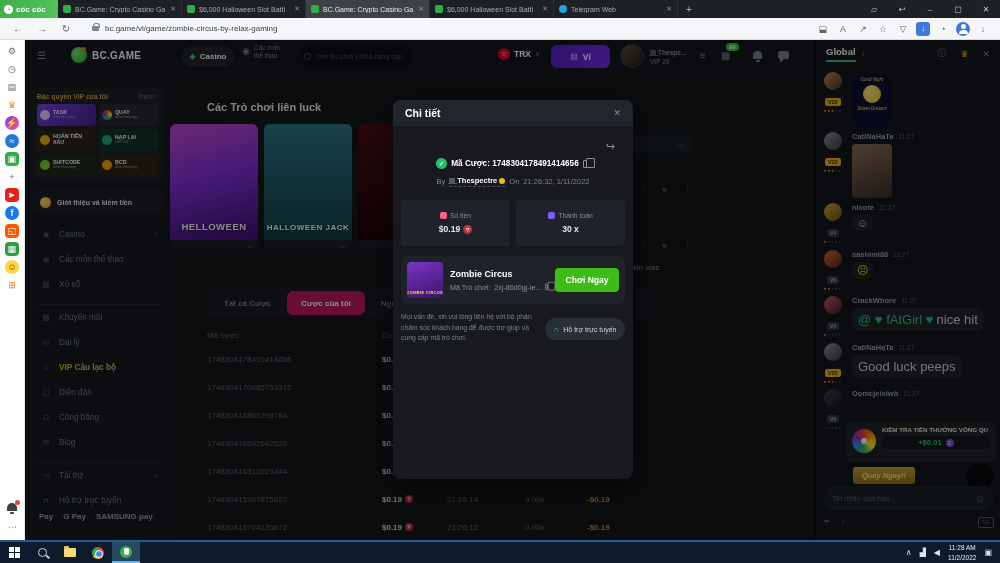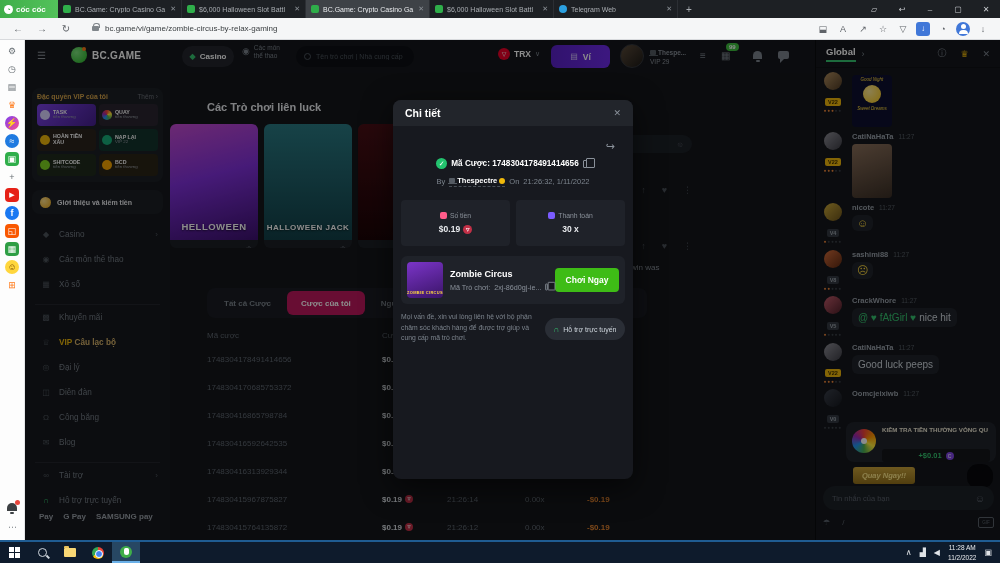--- a/index.html
+++ b/index.html
@@ -159,35 +159,35 @@
   .vbadge.gold{background:#f0b90b;color:#402f00;}
   .vbadge:empty{display:none;}
   .stars{font-size:4.5px;letter-spacing:1px;line-height:1;margin-top:1px;}
   .stars .on{color:#f0883b;} .stars .off{color:#3a4046;}
   .mcol{flex:1;min-width:0;}
   .mhead{display:flex;gap:5px;align-items:baseline;}
   .mname{color:#9aa2ab;font-size:7.5px;font-weight:bold;}
   .mtime{color:#565e66;font-size:6.5px;}
   .mname:empty,.mtime:empty{display:none;}
   .msg-body{margin-top:3px;}
-  .msg-body.text{display:inline-block;background:#20242b;border-radius:6px;padding:4px 6px;color:#cfd6dd;font-size:10px;}
+  .msg-body.text{display:inline-block;background:#20242b;border-radius:6px;padding:4px 6px;color:#cfd6dd;font-size:13px;}
   .msg-body .mention{color:#35c46f;margin-right:3px;}
   .msg-body .mention:empty{display:none;}
   .msg-body.emoji{display:inline-block;background:#20242b;border-radius:6px;padding:2px 5px;color:#ffd93d;font-size:11px;}
   .msg-body .moon,.msg-body .st-top,.msg-body .st-bot,.msg-body .photo-box{display:none;}
   .msg-body.sticker{width:40px;height:52px;background:#0e1030;border-radius:4px;text-align:center;padding:2px;}
   .msg-body.sticker .st-top,.msg-body.sticker .st-bot{display:block;color:#ffd93d;font-size:4.5px;font-style:italic;}
   .msg-body.sticker .moon{display:block;width:18px;height:18px;border-radius:50%;background:radial-gradient(circle at 35% 35%,#ffe893,#f5c518);margin:3px auto;}
   .msg-body.photo{width:40px;height:54px;background:linear-gradient(160deg,#8a6f5a,#3b2f26);border-radius:4px;}
   .wheelcard{position:absolute;left:30px;top:382px;width:150px;height:40px;background:#20242b;border-radius:8px;padding:4px 6px;display:flex;gap:6px;}
   .wheel{width:24px;height:24px;border-radius:50%;background:conic-gradient(#f44336,#ff9800,#ffeb3b,#4caf50,#2196f3,#9c27b0,#f44336);flex:0 0 24px;position:relative;margin-top:3px;}
   .wheel:after{content:"";position:absolute;left:9px;top:9px;width:6px;height:6px;border-radius:50%;background:#fff;}
   .wc-right{flex:1;min-width:0;}
   .wc-title{color:#efe9d5;font-size:6.2px;font-weight:bold;white-space:nowrap;overflow:hidden;}
-  .wc-pill{margin-top:16px;height:13px;background:#14161a;border-radius:3px;display:flex;align-items:center;justify-content:center;gap:4px;}
+  .wc-pill{margin-top:3px;height:13px;background:#14161a;border-radius:3px;display:flex;align-items:center;justify-content:center;gap:4px;}
   .wc-pill b{color:#35c46f;font-size:7.5px;}
   .wc-pill .pc{width:8px;height:8px;border-radius:50%;background:#8247e5;color:#fff;font-size:5px;line-height:8px;text-align:center;}
   .spinbtn{position:absolute;left:37px;top:427px;width:62px;height:17px;border-radius:3px;background:linear-gradient(180deg,#c9a23a,#93711c);color:#ffe98a;font-size:7.5px;font-weight:bold;font-style:italic;display:flex;align-items:center;justify-content:center;}
   .cat{position:absolute;left:151px;top:424px;width:26px;height:24px;background:#08090c;border-radius:45% 45% 40% 40%;}
   .cat:before,.cat:after{content:"";position:absolute;top:-4px;border:5px solid transparent;border-bottom:7px solid #08090c;}
   .cat:before{left:1px;} .cat:after{right:1px;}
   .chat-input{position:absolute;left:7px;top:446px;width:171px;height:24px;background:#1d2127;border-radius:12px;display:flex;align-items:center;justify-content:space-between;padding:0 9px;}
   .chat-input span{color:#59616b;font-size:7.5px;}
   .chat-input .sm{font-size:10px;}
   .chat-foot{position:absolute;left:7px;top:477px;width:171px;display:flex;align-items:center;gap:12px;color:#59616b;font-size:8px;}
@@ -436,29 +436,29 @@
           <span class="lb"> </span>
           
         </div>
 
         <div class="mi">
           <span class="ig">▩</span>
           <span class="lb"><span class="hide-empty">Khuyến mãi</span> </span>
 
         </div>
 
+        <div class="mi">
+          <span class="ig">◎</span>
+          <span class="lb"><span class="hide-empty">Đại lý</span> </span>
+
+        </div>
+
         <div class="mi vip">
           <span class="ig">♕</span>
           <span class="lb"><span class="ylw hide-empty">VIP</span> <span class="tan hide-empty">Câu lạc bộ</span></span>
-
-        </div>
-
-        <div class="mi">
-          <span class="ig">◎</span>
-          <span class="lb"><span class="hide-empty">Đại lý</span> </span>
 
         </div>
 
         <div class="mi">
           <span class="ig">◫</span>
           <span class="lb"><span class="hide-empty">Diễn đàn</span> </span>
 
         </div>
 
         <div class="mi">

